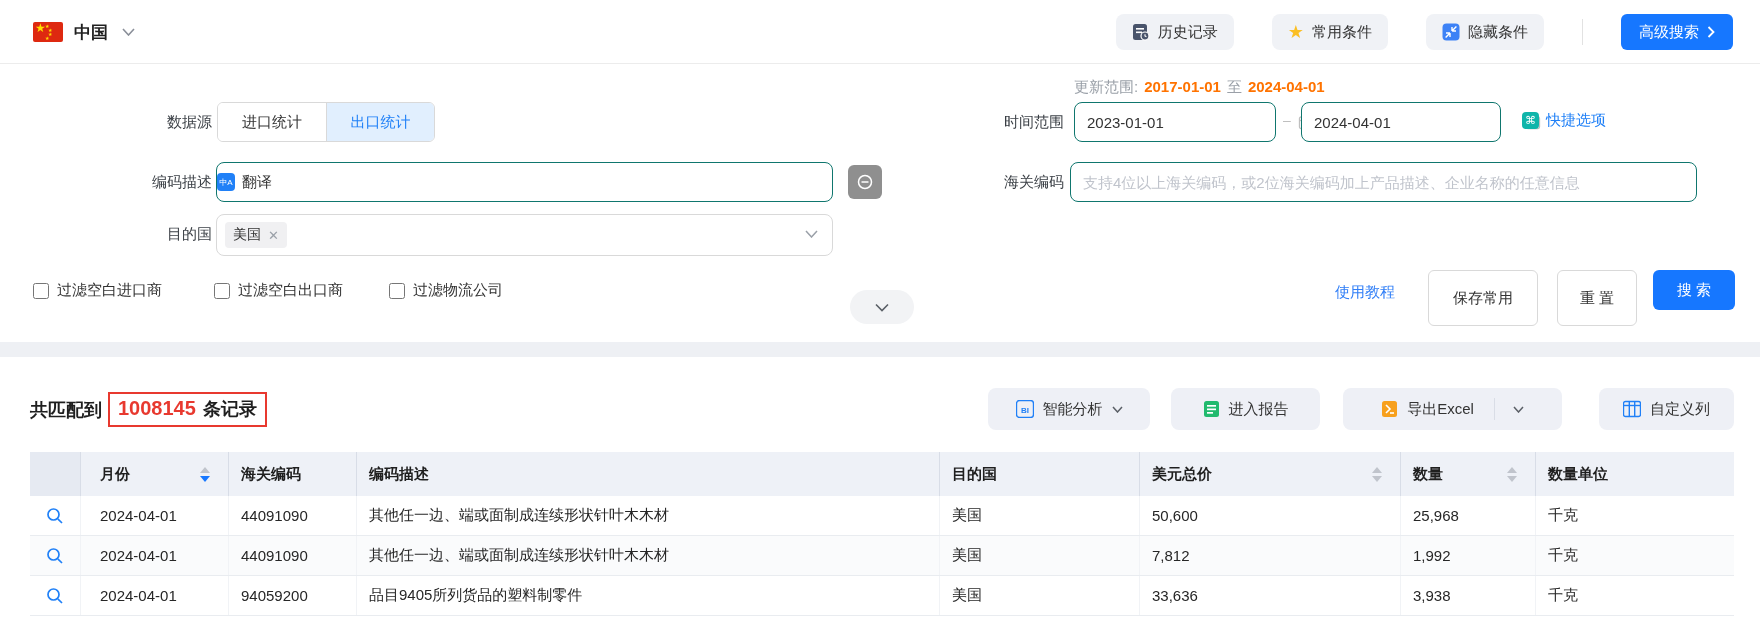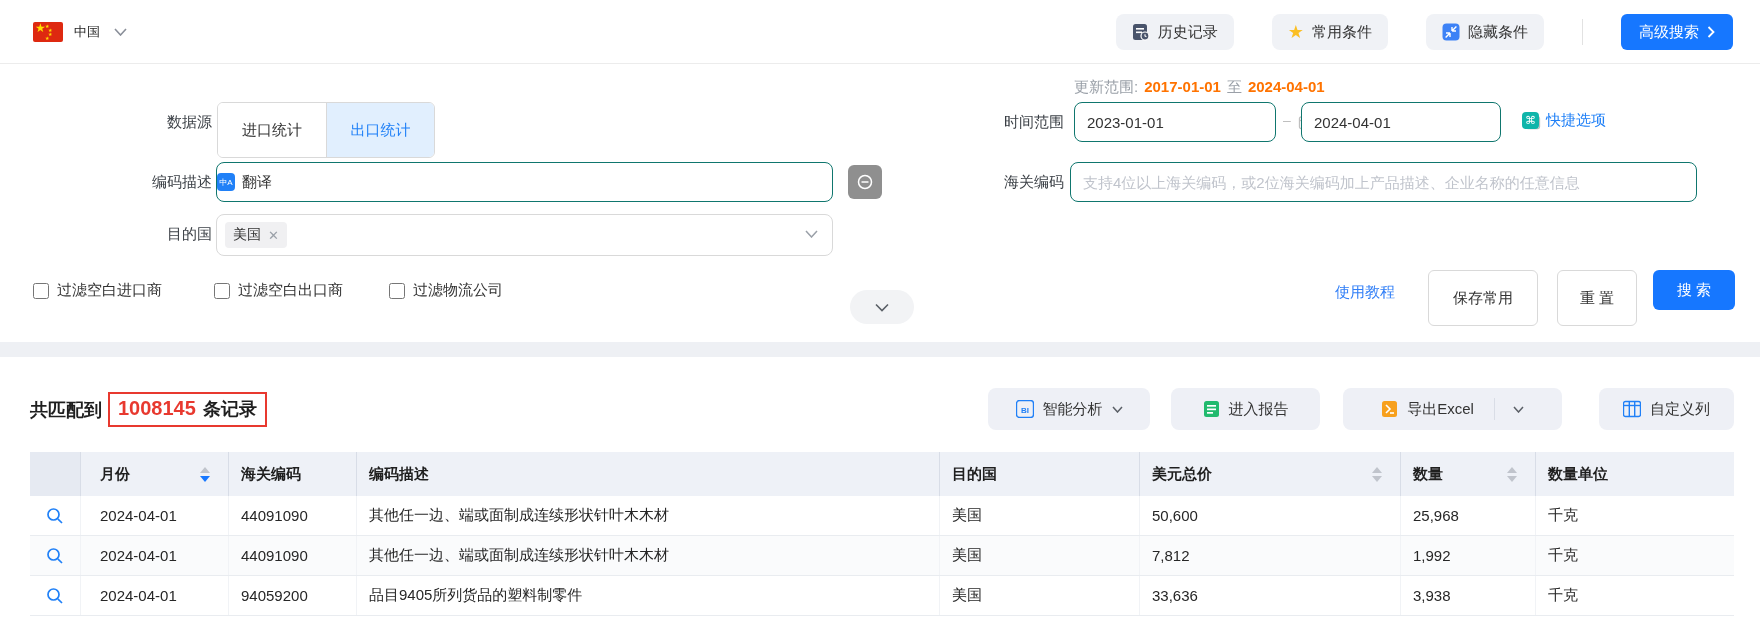--- a/index.html
+++ b/index.html
@@ -5,33 +5,33 @@
   * { box-sizing: border-box; margin: 0; padding: 0; }
   html,body { background:#fff; }
   body { font-family: "Liberation Sans", "DejaVu Sans", sans-serif; color:#262626; }
   #page { position:relative; width:1760px; height:644px; background:#fff; overflow:hidden; }
 
   
   .topbar { position:absolute; left:0; top:0; width:1760px; height:64px; background:#fff; border-bottom:1px solid #ececec; }
   .flag { position:absolute; left:33px; top:22px; width:30px; height:20px; background:#de2910; border-radius:2px; }
   .flag .bigstar { position:absolute; left:2px; top:-1px; color:#ffde00; font-size:12px; }
   .flag .smstar { position:absolute; color:#ffde00; font-size:5px; }
-  .country { position:absolute; left:74px; top:0; height:64px; display:flex; align-items:center; gap:14px; font-size:13px; color:#1f1f1f; cursor:pointer; }
+  .country { position:absolute; left:74px; top:0; height:64px; display:flex; align-items:center; gap:14px; font-size:17px; color:#1f1f1f; cursor:pointer;font-weight:bold; }
   .tb-right { position:absolute; right:27px; top:14px; height:36px; display:flex; align-items:center; gap:38px; }
   .tb-btn { height:36px; display:flex; align-items:center; gap:8px; padding:0 16px; background:#f0f2f6; border-radius:8px; font-size:15px; color:#333; cursor:pointer; }
   .tb-divider { width:1px; height:26px; background:#e2e2e2; }
   .btn-primary-adv { height:36px; display:flex; align-items:center; gap:8px; padding:0 18px; background:#1677ff; border-radius:6px; font-size:15px; color:#fff; cursor:pointer; }
   .star-ic { color:#fbbf24; font-size:18px; line-height:18px; }
 
   
   .form-label { position:absolute; width:112px; text-align:right; font-size:15px; color:#3a3f45; line-height:40px; }
   .update-range { position:absolute; left:1074px; top:78px; font-size:15px; color:#9aa0a8; display:flex; gap:6px; }
   .update-range b { color:#ff7300; font-weight:700; }
 
-  .seg-tabs { position:absolute; left:217px; top:102px; height:56px; display:flex; border:1px solid #d9d9d9; border-radius:6px; overflow:hidden; }
+  .seg-tabs { position:absolute; left:217px; top:102px; height:40px; display:flex; border:1px solid #d9d9d9; border-radius:6px; overflow:hidden; }
   .seg { width:108px; display:flex; align-items:center; justify-content:center; font-size:15px; cursor:pointer; background:#fff; color:#333; }
   .seg.sel { background:#e1effe; color:#2080f7; }
   .seg + .seg { border-left:1px solid #d9d9d9; }
 
   .input-box { position:absolute; height:40px; border:1px solid #0f766e; border-radius:8px; background:#fff; display:flex; align-items:center; }
   .input-box input { border:none; outline:none; flex:1; height:100%; padding:0 12px; font-size:15px; color:#333; font-family:inherit; background:transparent; }
   .input-box input::placeholder { color:#c0c4cc; }
   .cal-ic { margin-right:12px; flex:0 0 auto; }
   .dash-sep { position:absolute; left:1283px; top:112px; color:#bfbfbf; font-size:14px; }
   .quick-opt { position:absolute; left:1522px; top:111px; display:flex; align-items:center; gap:7px; font-size:15px; color:#2080f7; cursor:pointer; }

